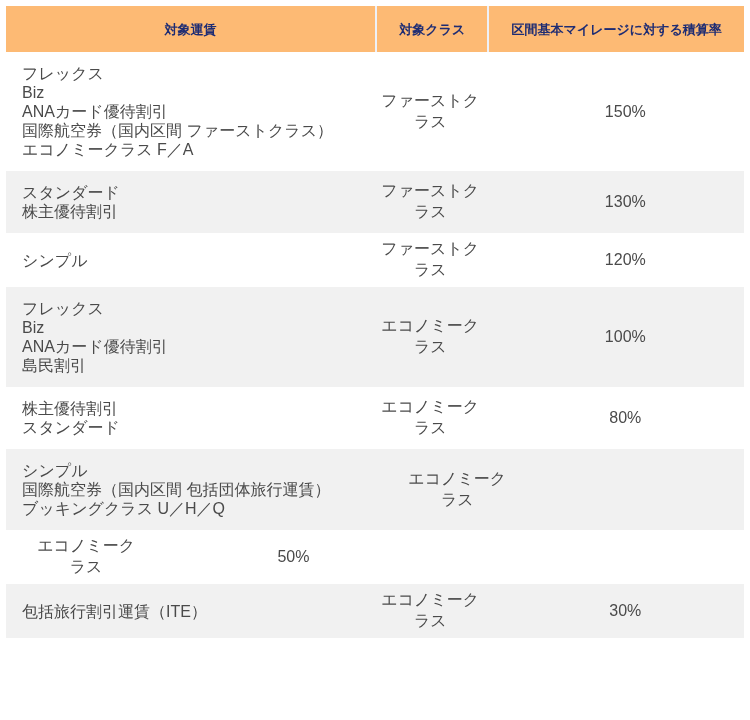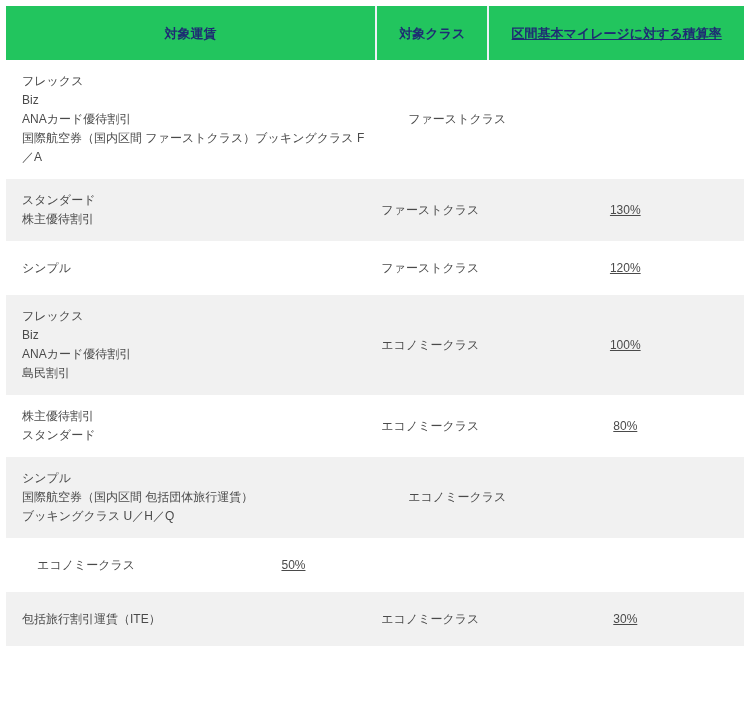--- a/index.html
+++ b/index.html
@@ -13,45 +13,45 @@
     padding: 6px;
     background: #ffffff;
   }
   .rate-table {
     width: 100%;
     display: flex;
     flex-direction: column;
   }
   .thead {
     display: flex;
-    background: #22c55e;
-    height: 54px;
+    background: #fdba74;
+    height: 46px;
   }
   .th {
     display: flex;
     align-items: center;
     justify-content: center;
     text-align: center;
     color: #1e2c73;
     font-weight: bold;
     font-size: 13px;
     line-height: 17px;
   }
   .th.col-fare, .th.col-class { border-right: 2px solid #eef1f8; }
   .col-fare  { width: 50.3%; }
   .col-class { width: 15.2%; text-align: center; }
-  .col-rate  { width: 34.5%; text-decoration: underline; }
+  .col-rate  { width: 34.5%; }
   .tr {
     display: flex;
     min-height: 54px;
     background: #ffffff;
   }
   .tr.stripe { background: #f1f1f1; }
   .td {
-    font-size: 12px;
+    font-size: 16px;
     color: #4a4a4a;
   }
   .td.col-fare {
     padding: 12px 12px 12px 16px;
     line-height: 19px;
     display: flex;
     flex-direction: column;
     justify-content: center;
   }
   .td.col-class, .td.col-rate {
@@ -71,23 +71,24 @@
       <div class="th col-fare">対象運賃</div>
       <div class="th col-class">対象クラス</div>
       <div class="th col-rate">区間基本マイレージに対する積算率</div>
     </div>
     <div class="tbody" id="tbody">
         <div class="tr">
           <div class="td col-fare">
             <div>フレックス</div>
             <div>Biz</div>
             <div>ANAカード優待割引</div>
-            <div>国際航空券（国内区間 ファーストクラス）ブッキングクラス F／A</div>
+            <div>国際航空券（国内区間 ファーストクラス）エコノミークラス F／A</div>
           </div>
           <div class="td col-class">ファーストクラス</div>
+          <div class="td col-rate">150%</div>
         </div>
         <div class="tr stripe">
           <div class="td col-fare">
             <div>スタンダード</div>
             <div>株主優待割引</div>
           </div>
           <div class="td col-class">ファーストクラス</div>
           <div class="td col-rate">130%</div>
         </div>
         <div class="tr">

